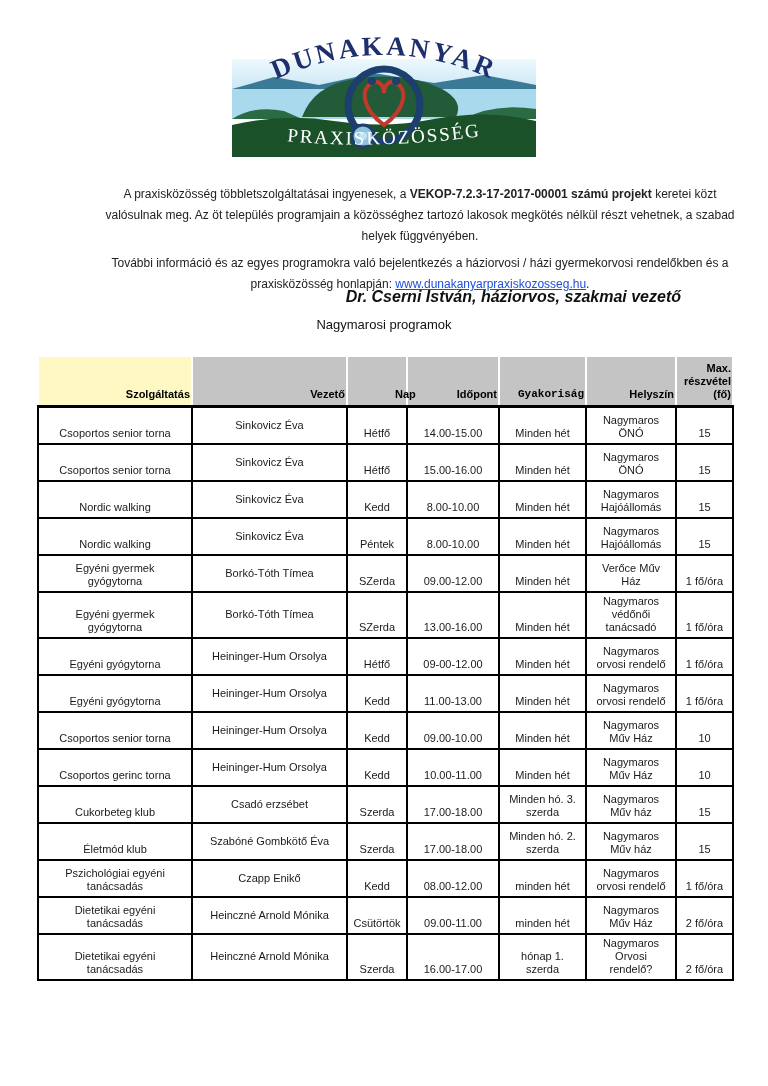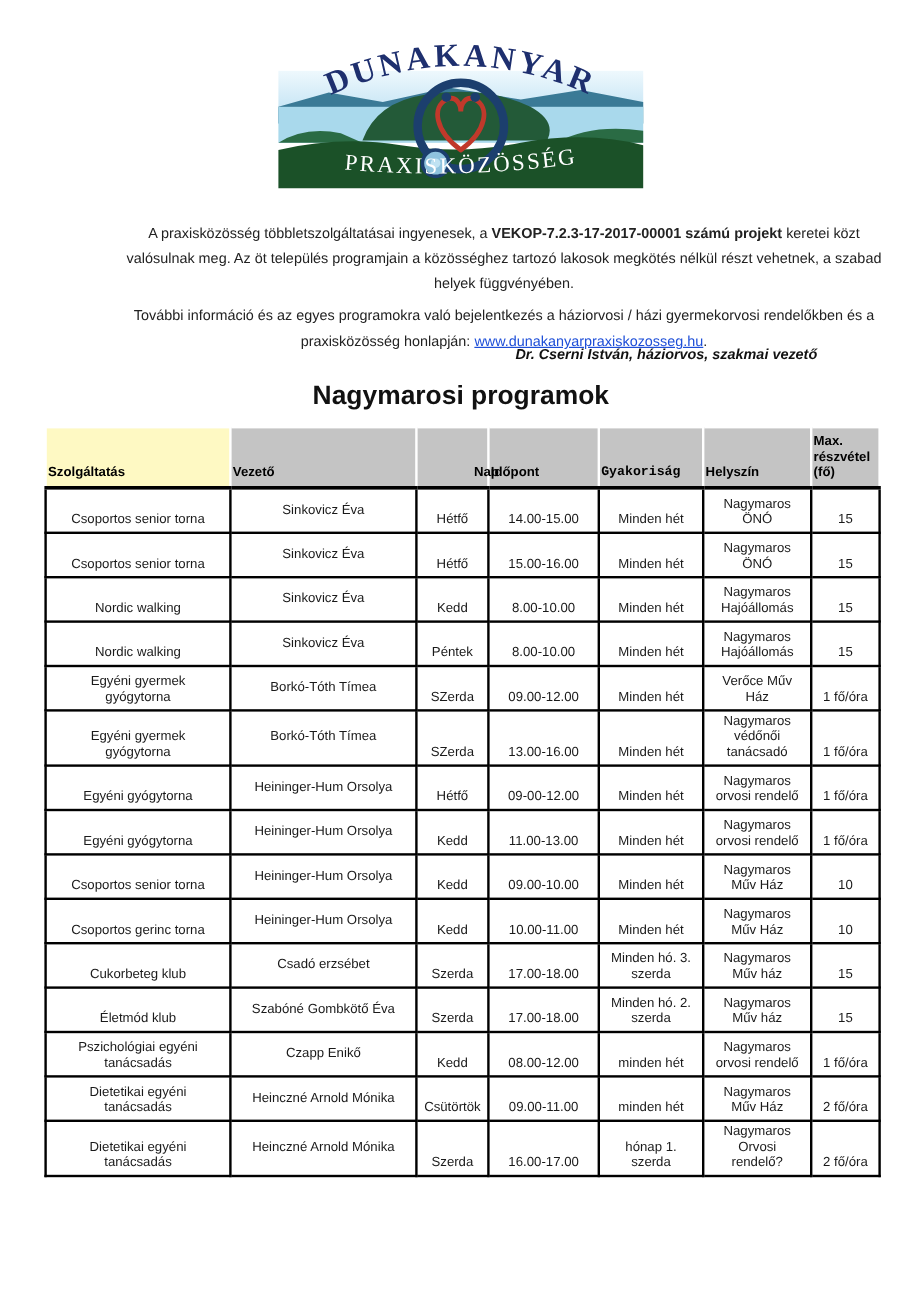--- a/index.html
+++ b/index.html
@@ -7,26 +7,26 @@
     position:relative; width:768px; height:1086px; margin:0 auto;
     background:#ffffff; overflow:hidden;
     font-family:"Liberation Sans", sans-serif; color:#1a1a1a;
   }
   .logo-wrap { position:absolute; top:33px; left:50%; transform:translateX(-50%); width:320px; height:124px; }
   .intro-p { position:absolute; left:60px; width:648px; text-align:center; font-size:12px; line-height:21px; color:#222222;margin-left:36px; }
   .p1 { top:172px; }
   .p2 { top:241px; }
   .bold { font-weight:bold; }
   .link { text-decoration:underline; cursor:pointer; }
-  .signature { position:absolute; top:288px; left:60px; width:621px; text-align:right; font-weight:bold; font-style:italic; font-size:12px; color:#111111; }
-  .title { position:absolute; top:317px; left:0; width:100%; text-align:center; font-size:22px; font-weight:bold; color:#111111; }
+  .signature { position:absolute; top:288px; left:60px; width:621px; text-align:right; font-weight:bold; font-style:italic; font-size:16px; color:#111111; }
+  .title { position:absolute; top:317px; left:0; width:100%; text-align:center; font-size:13px; font-weight:normal; color:#111111; }
   table.programs { position:absolute; top:355px; left:37px; width:695px; border-collapse:collapse; table-layout:fixed; }
   table.programs th {
     border:2px solid #ffffff; border-bottom:3px solid #000000;
-    font-size:11px; line-height:13px; font-weight:bold; text-align:left; vertical-align:bottom;
+    font-size:11px; line-height:13px; font-weight:bold; text-align:right; vertical-align:bottom;
     padding:2px 1px 4px 1px; height:42px; white-space:pre-line; color:#000000;
   }
   table.programs td {
     border:2px solid #000000; font-size:11px; line-height:13px; text-align:center; vertical-align:bottom;
     padding:2px 1px 3px 1px; height:30px; white-space:pre-line; color:#1a1a1a; overflow:hidden;
   }
   table.programs td:nth-child(2) { vertical-align:middle;margin-top:30px; }
 </style>
 </head>
 <body>

